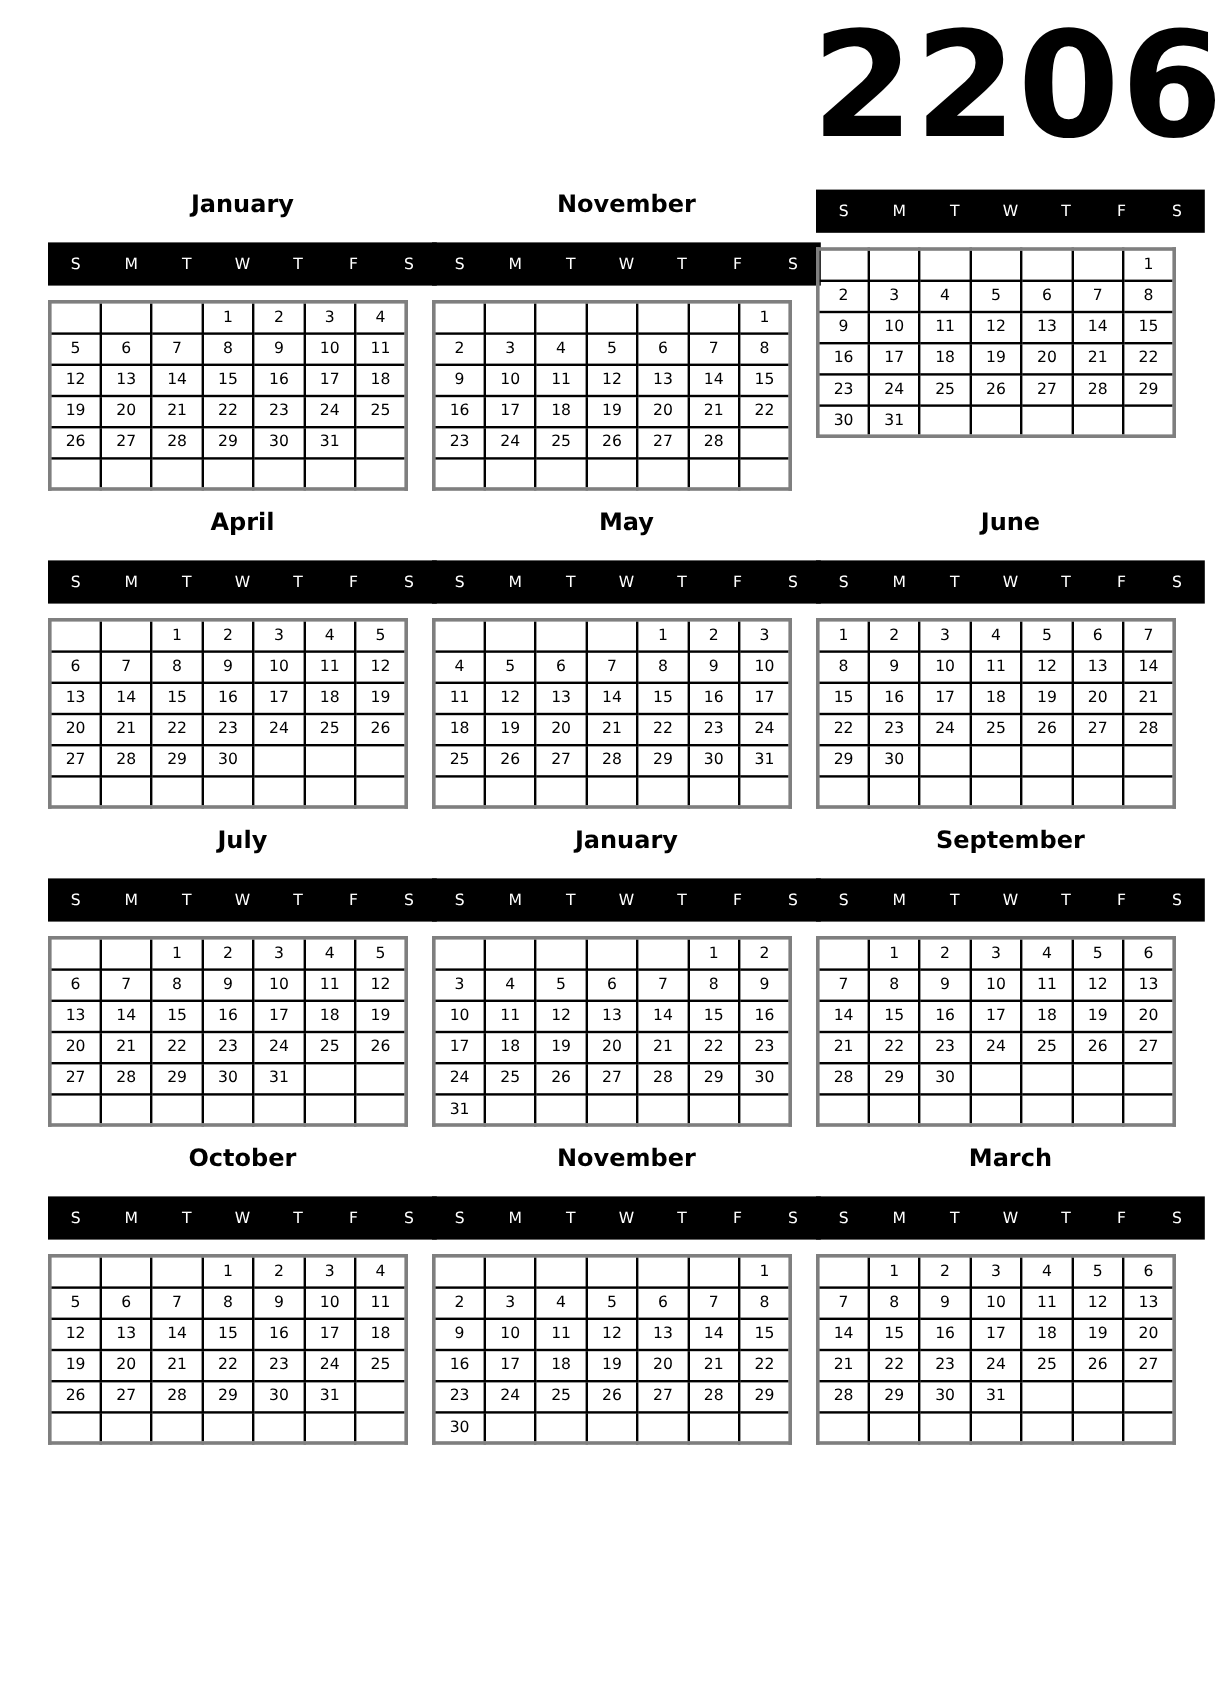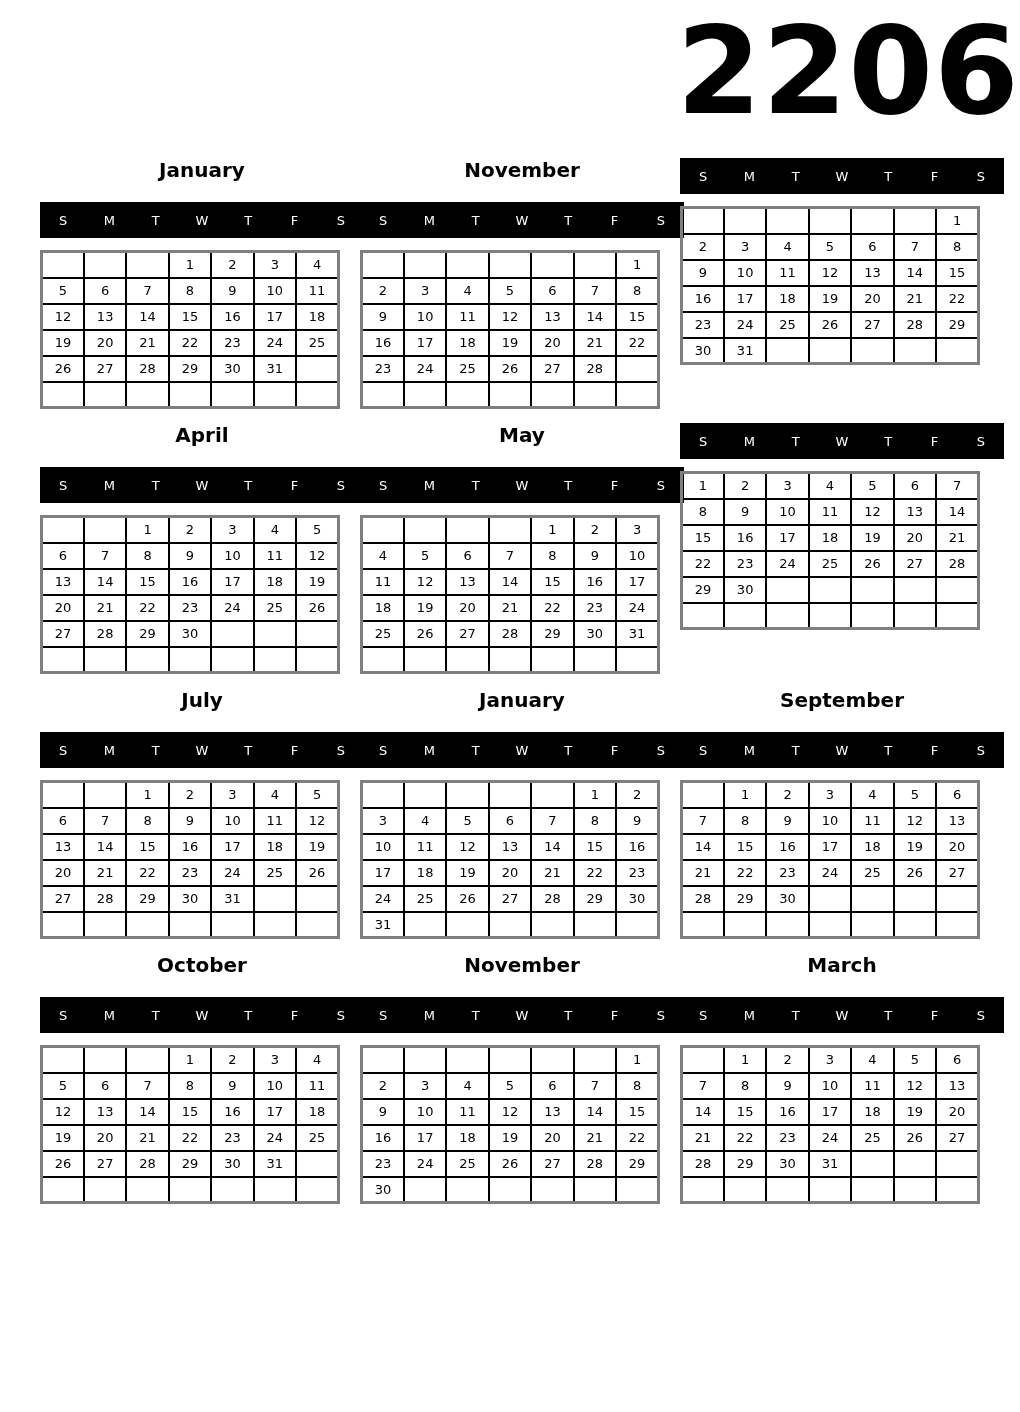--- a/index.html
+++ b/index.html
@@ -420,20 +420,21 @@
               <td></td>
               <td></td>
               <td></td>
               <td></td>
             </tr>
           </tbody>
         </table>
   </div>
 
   <div class="month">
+    <div class="month-title">June</div>
     <div class="dow-bar">
           <span class="dow">S</span>
           <span class="dow">M</span>
           <span class="dow">T</span>
           <span class="dow">W</span>
           <span class="dow">T</span>
           <span class="dow">F</span>
           <span class="dow">S</span>
         </div>
     <table class="grid">

